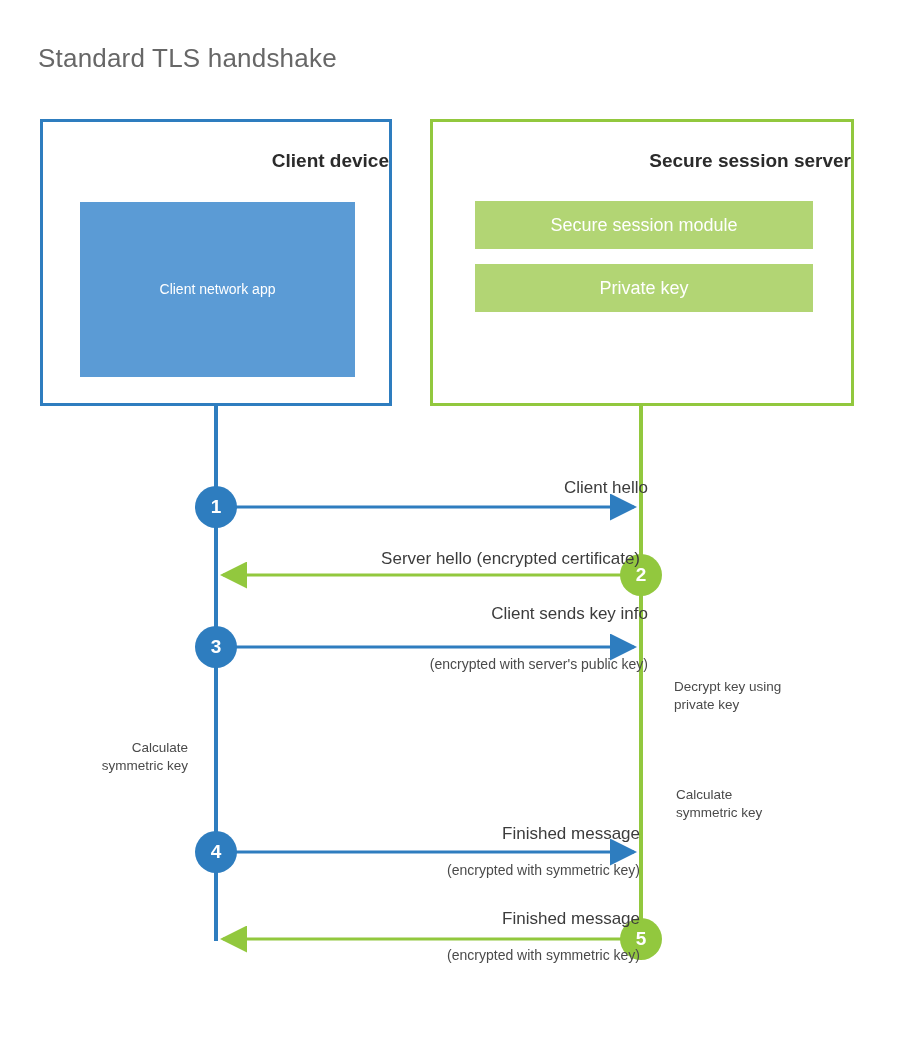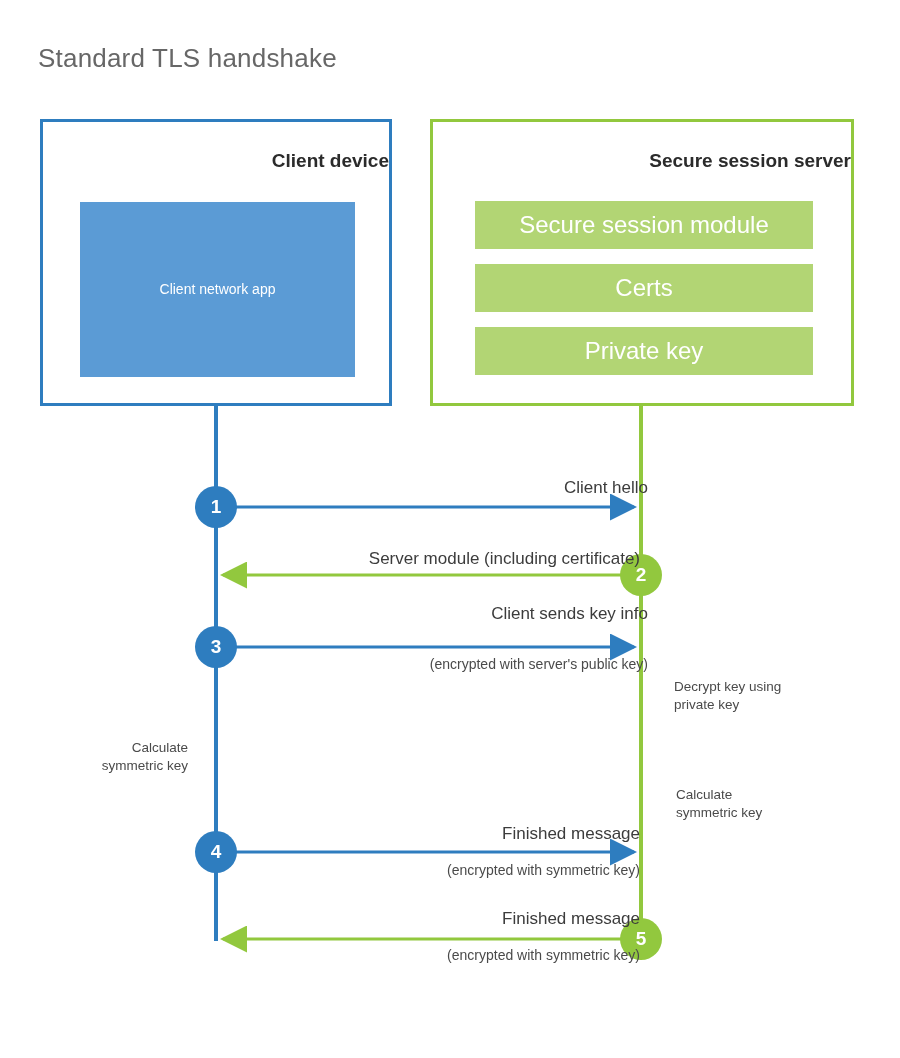--- a/index.html
+++ b/index.html
@@ -88,21 +88,21 @@
   .server-modules {
     position: absolute;
     left: 42px;
     top: 79px;
     width: 338px;
   }
   .server-module {
     height: 48px;
     background: #B2D574;
     color: #ffffff;
-    font-size: 24px;
+    font-size: 18px;
     display: flex;
     align-items: center;
     justify-content: center;
     margin-bottom: 15px;
     text-align: center;
   }
   .server-module:last-child { margin-bottom: 0; }
 
   
   #seq {
@@ -166,21 +166,20 @@
 
   <div class="entity-box client">
     <div class="entity-title">Client device</div>
     <div class="client-app">Client network app</div>
   </div>
 
   <div class="entity-box server">
     <div class="entity-title">Secure session server</div>
     <div class="server-modules">
       <div class="server-module">Secure session module</div>
-      <div class="server-module">Certs</div>
       <div class="server-module">Private key</div>
     </div>
   </div>
 
   <svg id="seq" viewBox="0 0 900 1058" width="900" height="1058">
     <defs>
       <marker id="arrow-blue" markerWidth="9" markerHeight="9" refX="8" refY="4.5" orient="auto" markerUnits="strokeWidth">
         <path d="M0,0 L9,4.5 L0,9 z" fill="#2E7DBF"></path>
       </marker>
       <marker id="arrow-green" markerWidth="9" markerHeight="9" refX="8" refY="4.5" orient="auto" markerUnits="strokeWidth">
@@ -204,21 +203,21 @@
   </svg>
 
   <div class="step-circle blue" style="left:195px; top:486px;">1</div>
   <div class="step-circle green" style="left:620px; top:554px;">2</div>
   <div class="step-circle blue" style="left:195px; top:626px;">3</div>
   <div class="step-circle blue" style="left:195px; top:831px;">4</div>
   <div class="step-circle green" style="left:620px; top:918px;">5</div>
 
   <div class="msg-label" style="left:228px; top:478px; width:420px;">Client hello</div>
 
-  <div class="msg-label" style="left:220px; top:549px; width:420px;">Server module (including certificate)</div>
+  <div class="msg-label" style="left:220px; top:549px; width:420px;">Server hello (encrypted certificate)</div>
 
   <div class="msg-label" style="left:228px; top:604px; width:420px;">Client sends key info</div>
   <div class="msg-sub" style="left:228px; top:656px; width:420px;">(encrypted with server's public key)</div>
 
   <div class="msg-label" style="left:220px; top:824px; width:420px;">Finished message</div>
   <div class="msg-sub" style="left:220px; top:862px; width:420px;">(encrypted with symmetric key)</div>
 
   <div class="msg-label" style="left:220px; top:909px; width:420px;">Finished message</div>
   <div class="msg-sub" style="left:220px; top:947px; width:420px;">(encrypted with symmetric key)</div>
 

